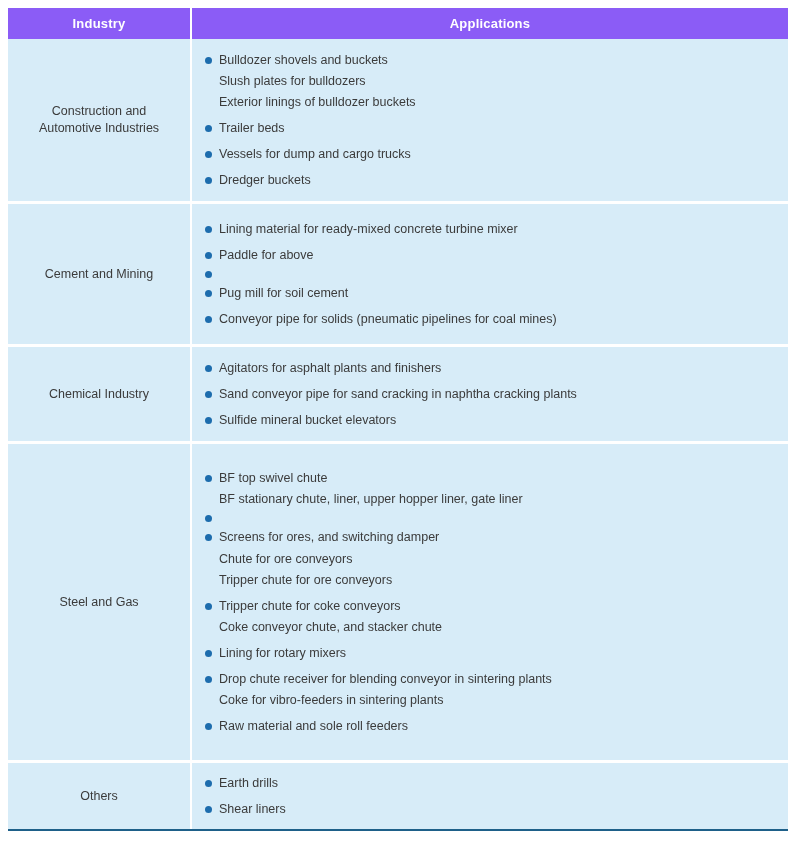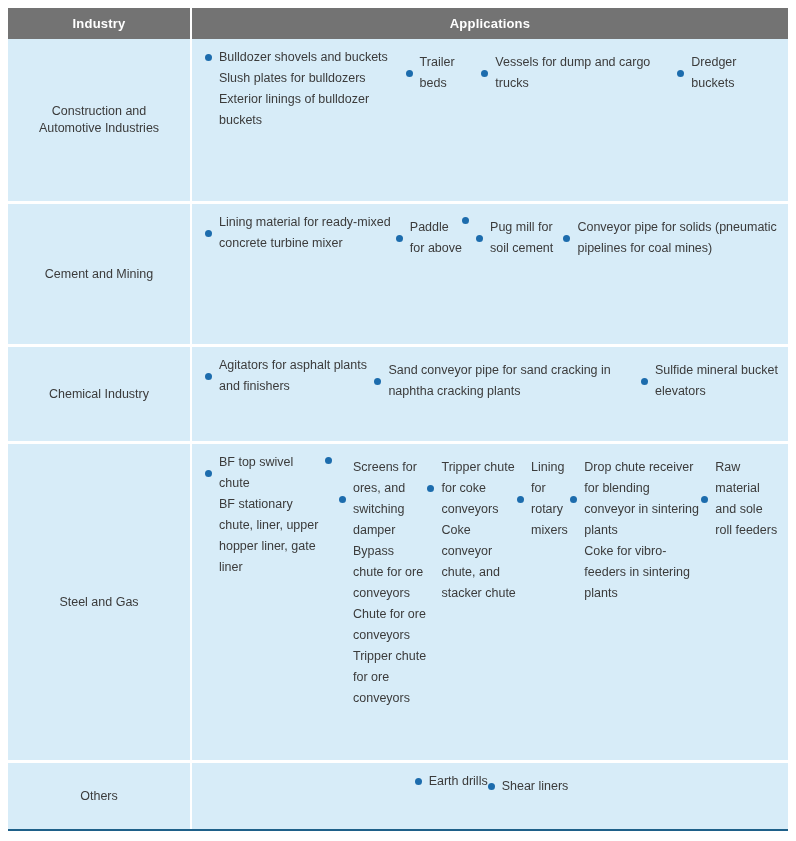--- a/index.html
+++ b/index.html
@@ -15,21 +15,21 @@
     box-sizing: border-box;
     padding: 8px 8px 0 8px;
     background: #ffffff;
   }
   .table {
     width: 780px;
   }
   .thead {
     display: flex;
     height: 31px;
-    background: #737373;
+    background: #8b5cf6;
   }
   .th {
     display: flex;
     align-items: center;
     justify-content: center;
     color: #ffffff;
     font-size: 13px;
     font-weight: 700;
     letter-spacing: 0.2px;
   }
@@ -57,20 +57,21 @@
     text-align: center;
     padding: 8px 12px;
     box-sizing: border-box;
     font-size: 12.5px;
     line-height: 17px;
   }
   .td-apps {
     flex: 1;
     border-left: 2px solid #ffffff;
     display: flex;
+    flex-direction: column;
     justify-content: center;
     padding: 8px 10px 8px 13px;
     box-sizing: border-box;
   }
   .group + .group {
     margin-top: 5px;
   }
   .line {
     display: flex;
     align-items: center;
@@ -236,21 +237,20 @@
                 <span class="bullet"></span>
               </div>
             </div>
             <div class="group">
               <div class="line">
                 <span class="bullet"></span>
                 <span class="line-text">Screens for ores, and switching damper</span>
               </div>
               <div class="line">
                 <span class="indent"></span>
-                <span class="line-text">Bypass chute for ore conveyors</span>
               </div>
               <div class="line">
                 <span class="indent"></span>
                 <span class="line-text">Chute for ore conveyors</span>
               </div>
               <div class="line">
                 <span class="indent"></span>
                 <span class="line-text">Tripper chute for ore conveyors</span>
               </div>
             </div>

